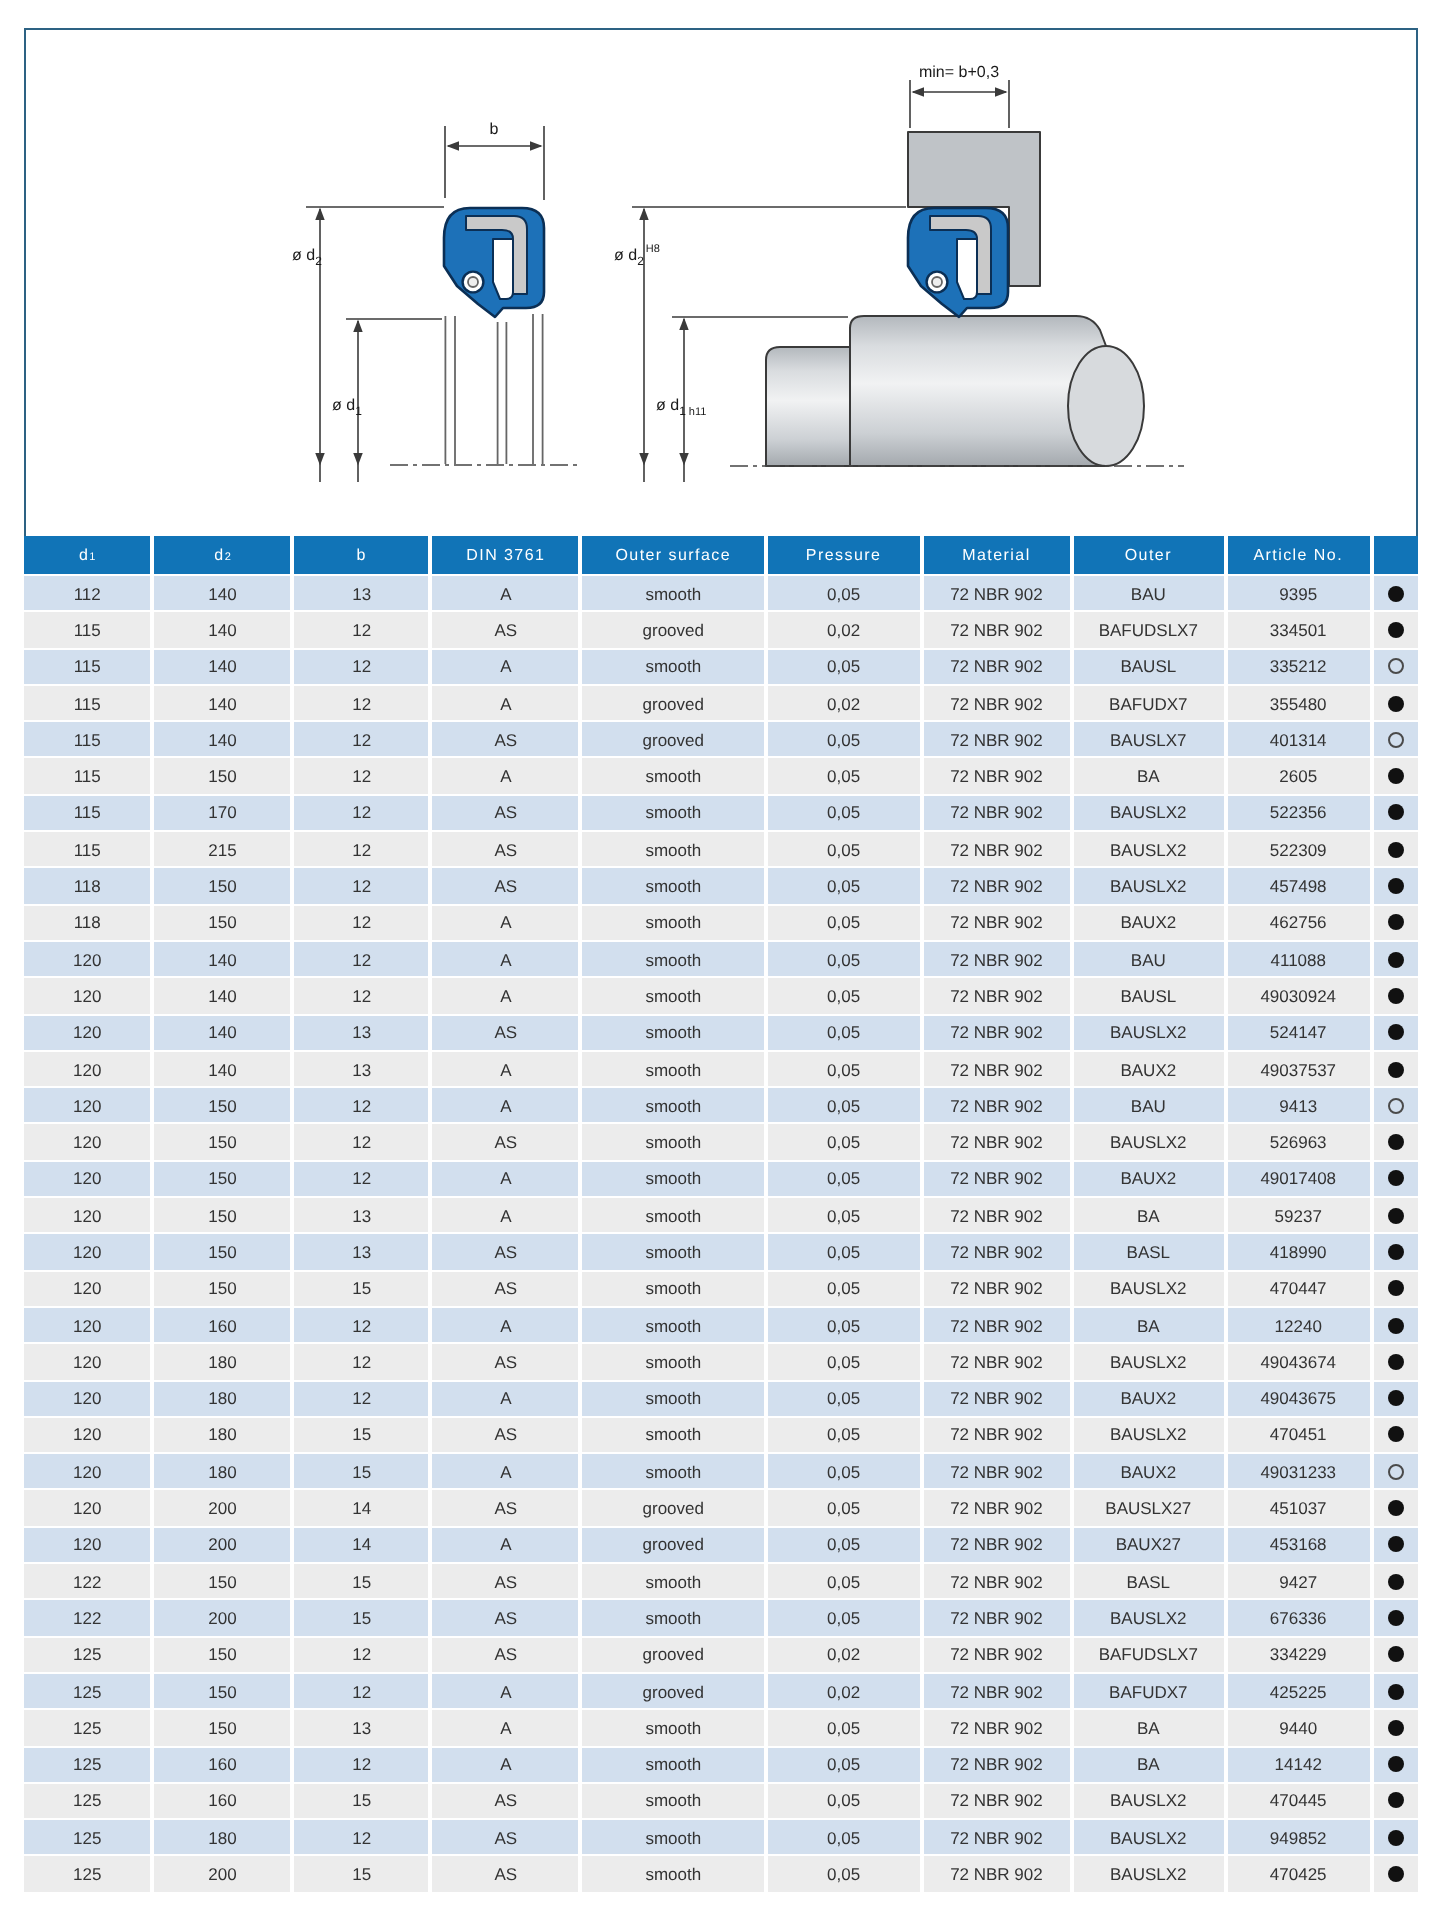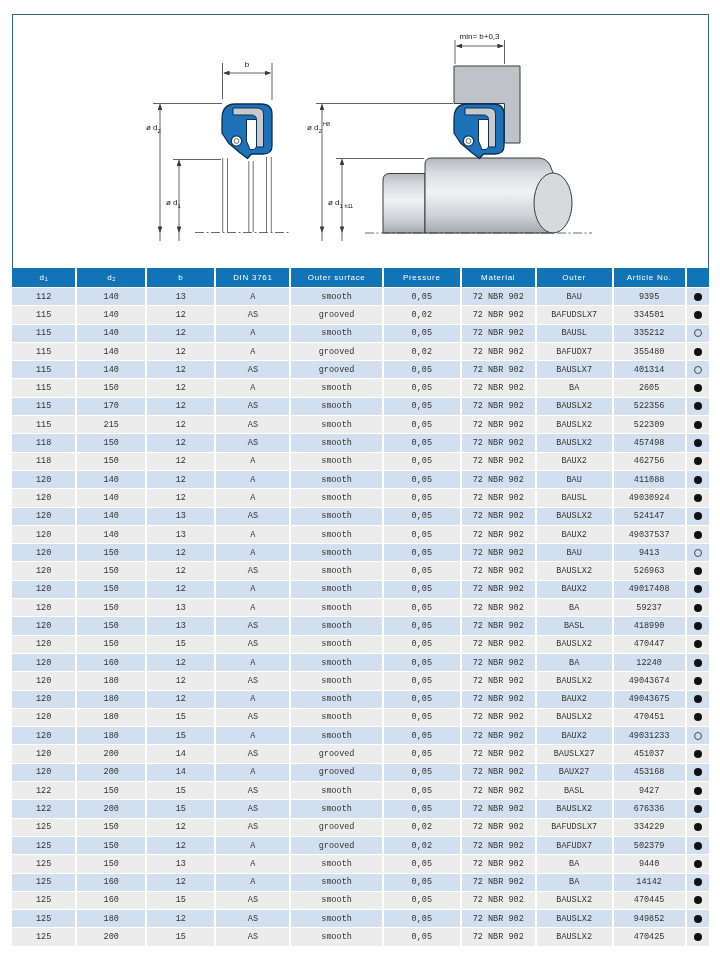--- a/index.html
+++ b/index.html
@@ -24,21 +24,21 @@
   .dim-text{font-family:"Liberation Sans",sans-serif;font-size:8px;fill:#1a1a1a;}
 
   
   .catalog-table{width:697px;background:#fff;}
   .t-row{display:grid;grid-template-columns:65fr 70fr 69fr 75fr 93fr 78fr 75fr 77fr 73fr 23fr;
          column-gap:2px;}
   .th{height:19px;background:var(--header-bg,#1174b7);color:var(--header-text,#fff);
       display:flex;align-items:center;justify-content:center;
       font-size:8px;letter-spacing:0.09em;}
   .th sub{font-size:5.5px;letter-spacing:0;transform:translateY(1px);}
-  .t-body .t-row{margin-top:1px;font-family:Liberation Mono, monospace;}
+  .t-body .t-row{margin-top:1px;}
   .td{height:17.3px;display:flex;align-items:center;justify-content:center;
       font-size:8.5px;color:var(--cell-text,#333);}
   .t-row.odd .td{background:var(--row-blue,#d2dfee);}
   .t-row.even .td{background:var(--row-gray,#ececec);}
   .dot{display:inline-block;border-radius:50%;}
   .dot.filled{width:8px;height:8px;background:var(--dot-filled,#111);}
   .dot.open{width:6.5px;height:6.5px;background:transparent;border:1.4px solid #4a4a4a;}
 </style>
 </head>
 <body>
@@ -583,21 +583,21 @@
         </div>
         <div class="t-row odd">
           <div class="td">125</div>
           <div class="td">150</div>
           <div class="td">12</div>
           <div class="td">A</div>
           <div class="td">grooved</div>
           <div class="td">0,02</div>
           <div class="td">72 NBR 902</div>
           <div class="td">BAFUDX7</div>
-          <div class="td">502379</div>
+          <div class="td">425225</div>
           <div class="td">
             <span class="dot filled"></span>
           </div>
         </div>
         <div class="t-row even">
           <div class="td">125</div>
           <div class="td">150</div>
           <div class="td">13</div>
           <div class="td">A</div>
           <div class="td">smooth</div>

